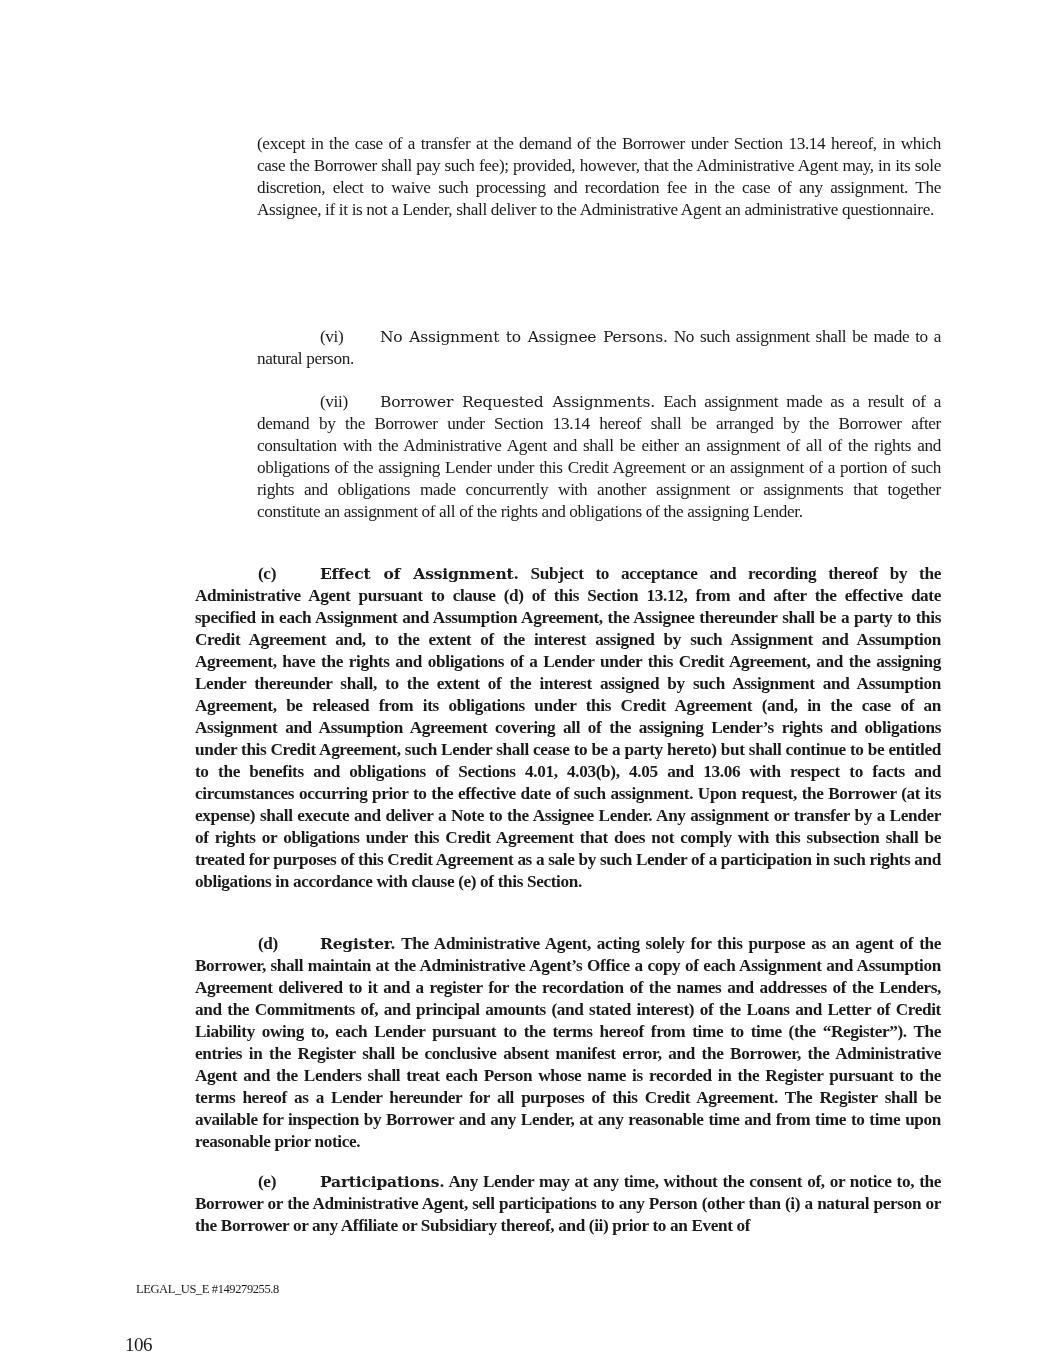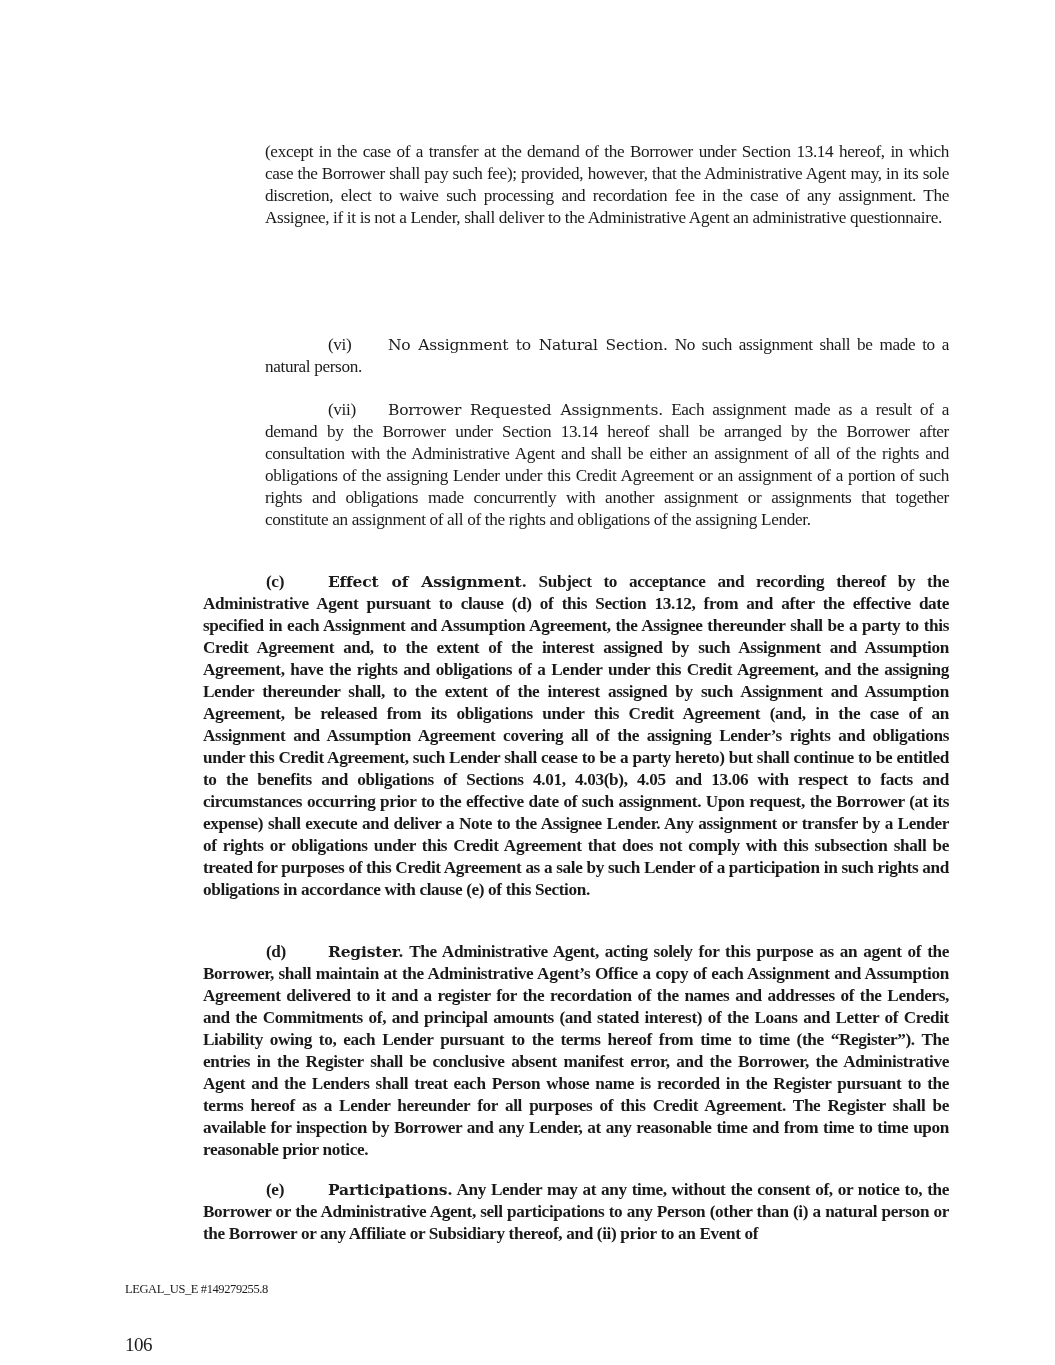--- a/index.html
+++ b/index.html
@@ -9,49 +9,49 @@
     color: #1a1a1a;
   }
   .page { position: absolute; left: 0; top: 0; width: 1055px; height: 1365px; }
   .para {
     position: absolute;
     font-size: 17.2px;
     line-height: 22px;
     text-align: justify;
     letter-spacing: -0.35px;
     word-spacing: 0px;
-    margin: 16px;
+    margin: 8px;
   }
   .indented { left: 249px; width: 684px; }
   .full { left: 187px; width: 746px; font-weight: bold; }
   .first-indent { text-indent: 63px; }
   .first-indent-full { text-indent: 63px; }
   .num { display: inline-block; width: 60px; text-indent: 0; }
   .num-full { display: inline-block; width: 62px; text-indent: 0; }
   .heading { font-family: "DejaVu Serif", serif; font-size: 15.5px; letter-spacing: -0.2px; }
   .footer-num {
     position: absolute; left: 125px; top: 1334px;
     font-size: 19px; letter-spacing: -0.5px;
   }
   .footer-doc {
-    position: absolute; left: 125px; top: 1282px;
+    position: absolute; left: 136px; top: 1282px;
     font-size: 12.5px; letter-spacing: -0.4px;
   }
 </style>
 </head>
 <body>
 
 <div class="page">
 
   <p class="para indented" style="top:125px;">
     <span>(except in the case of a transfer at the demand of the Borrower under Section 13.14 hereof, in which case the Borrower shall pay such fee); provided, however, that the Administrative Agent may, in its sole discretion, elect to waive such processing and recordation fee in the case of any assignment.  The Assignee, if it is not a Lender, shall deliver to the Administrative Agent an administrative questionnaire.</span>
   </p>
 
 
-  <p class="para indented first-indent" style="top:318px;"><span class="num">(vi)</span><span class="heading">No Assignment to Natural Section.</span><span>  No such assignment shall be made to a natural person.</span></p>
+  <p class="para indented first-indent" style="top:318px;"><span class="num">(vi)</span><span class="heading">No Assignment to Assignee Persons.</span><span>  No such assignment shall be made to a natural person.</span></p>
 
   <p class="para indented first-indent" style="top:383px;"><span class="num">(vii)</span><span class="heading">Borrower Requested Assignments.</span><span>  Each assignment made as a result of a demand by the Borrower under Section 13.14 hereof shall be arranged by the Borrower after consultation with the Administrative Agent and shall be either an assignment of all of the rights and obligations of the assigning Lender under this Credit Agreement or an assignment of a portion of such rights and obligations made concurrently with another assignment or assignments that together constitute an assignment of all of the rights and obligations of the assigning Lender.</span></p>
 
   <p class="para full first-indent-full" style="top:555px;"><span class="num-full">(c)</span><span class="heading">Effect of Assignment.</span><span>  Subject to acceptance and recording thereof by the Administrative Agent pursuant to clause (d) of this Section 13.12, from and after the effective date specified in each Assignment and Assumption Agreement, the Assignee thereunder shall be a party to this Credit Agreement and, to the extent of the interest assigned by such Assignment and Assumption Agreement, have the rights and obligations of a Lender under this Credit Agreement, and the assigning Lender thereunder shall, to the extent of the interest assigned by such Assignment and Assumption Agreement, be released from its obligations under this Credit Agreement (and, in the case of an Assignment and Assumption Agreement covering all of the assigning Lender’s rights and obligations under this Credit Agreement, such Lender shall cease to be a party hereto) but shall continue to be entitled to the benefits and obligations of Sections 4.01, 4.03(b), 4.05 and 13.06 with respect to facts and circumstances occurring prior to the effective date of such assignment.  Upon request, the Borrower (at its expense) shall execute and deliver a Note to the Assignee Lender.  Any assignment or transfer by a Lender of rights or obligations under this Credit Agreement that does not comply with this subsection shall be treated for purposes of this Credit Agreement as a sale by such Lender of a participation in such rights and obligations in accordance with clause (e) of this Section.</span></p>
 
   <p class="para full first-indent-full" style="top:925px;"><span class="num-full">(d)</span><span class="heading">Register.</span><span>  The Administrative Agent, acting solely for this purpose as an agent of the Borrower, shall maintain at the Administrative Agent’s Office a copy of each Assignment and Assumption Agreement delivered to it and a register for the recordation of the names and addresses of the Lenders, and the Commitments of, and principal amounts (and stated interest) of the Loans and Letter of Credit Liability owing to, each Lender pursuant to the terms hereof from time to time (the “Register”).  The entries in the Register shall be conclusive absent manifest error, and the Borrower, the Administrative Agent and the Lenders shall treat each Person whose name is recorded in the Register pursuant to the terms hereof as a Lender hereunder for all purposes of this Credit Agreement.  The Register shall be available for inspection by Borrower and any Lender, at any reasonable time and from time to time upon reasonable prior notice.</span></p>
 
   <p class="para full first-indent-full" style="top:1163px;"><span class="num-full">(e)</span><span class="heading">Participations.</span><span>  Any Lender may at any time, without the consent of, or notice to, the Borrower or the Administrative Agent, sell participations to any Person (other than (i) a natural person or the Borrower or any Affiliate or Subsidiary thereof, and (ii) prior to an Event of</span></p>
 
   <div class="footer-num">106</div>

